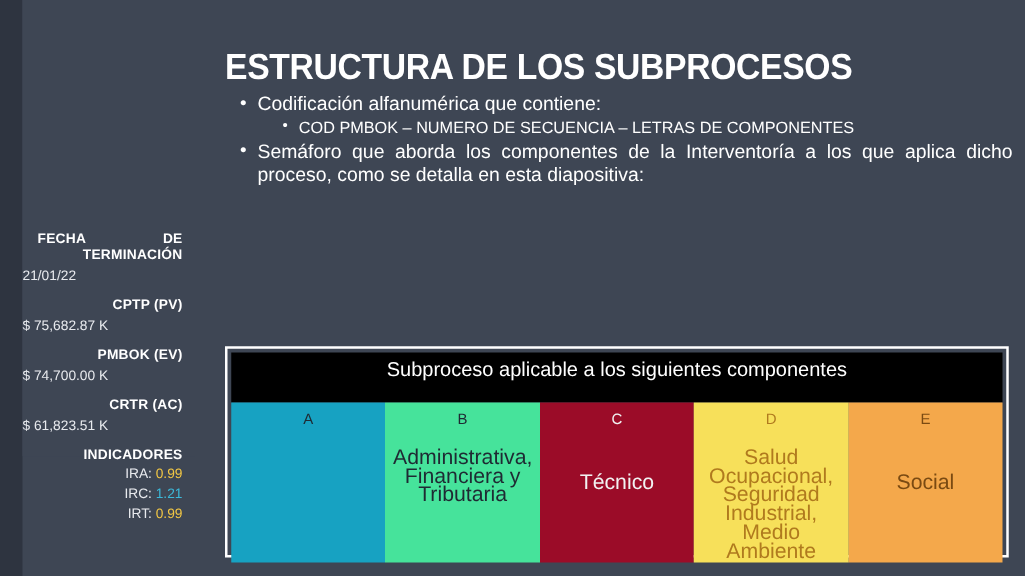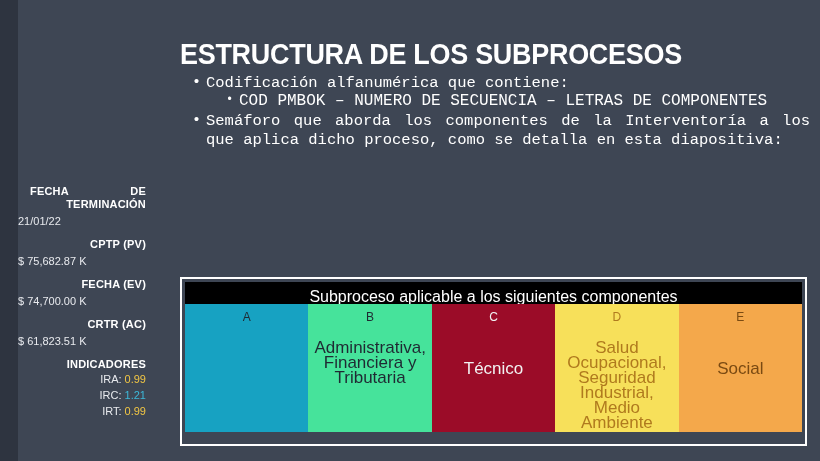--- a/index.html
+++ b/index.html
@@ -103,38 +103,37 @@
     padding: 0 10px 0 22px;
   }
   ul.bullets > li {
     position: relative;
     color: #ffffff;
     font-size: 15.5px;
     line-height: 19px;
     padding-left: 14px;
     text-align: justify;
     margin-top: 3px;
-    font-family: Liberation Mono, monospace;
   }
   ul.bullets > li::before {
     content: "\2022";
     position: absolute;
     left: 0;
     top: -1px;
     font-size: 15px;
   }
   ul.subbullets {
     list-style: none;
     margin: 1px 0 0 0;
     padding: 0 0 0 20px;
   }
   ul.subbullets > li {
     position: relative;
     color: #ffffff;
-    font-size: 16px;
+    font-size: 13px;
     line-height: 15px;
     padding-left: 13px;
     text-align: justify;
   }
   ul.subbullets > li::before {
     content: "\2022";
     position: absolute;
     left: 0;
     top: -1px;
     font-size: 12px;
@@ -149,21 +148,21 @@
     box-sizing: border-box;
     background: #3e4654;
     padding: 3px;
   }
   .table-header {
     background: #000000;
     color: #ffffff;
     font-size: 16px;
     text-align: center;
     line-height: 30px;
-    height: 22px;
+    height: 40px;
   }
   .cols {
     display: flex;
     height: 128px;
   }
   .col {
     flex: 1;
     position: relative;
     display: flex;
     flex-direction: column;
@@ -201,21 +200,21 @@
     <div class="kpi-label spread">
       <span>FECHA</span>
       <span>DE</span>
     </div>
     <div class="kpi-label">TERMINACIÓN</div>
     <div class="kpi-value">21/01/22</div>
 
     <div class="kpi-label">CPTP (PV)</div>
     <div class="kpi-value">$ 75,682.87 K</div>
 
-    <div class="kpi-label">FECHA (EV)</div>
+    <div class="kpi-label">PMBOK (EV)</div>
     <div class="kpi-value">$ 74,700.00 K</div>
 
     <div class="kpi-label">CRTR (AC)</div>
     <div class="kpi-value">$ 61,823.51 K</div>
 
     <div class="kpi-label">INDICADORES</div>
     <div id="indicators-list">
         <div class="ind-row"><span>IRA: </span><span class="num" style="color: rgb(242, 199, 68);">0.99</span></div>
         <div class="ind-row"><span>IRC: </span><span class="num" style="color: rgb(60, 184, 217);">1.21</span></div>
         <div class="ind-row"><span>IRT: </span><span class="num" style="color: rgb(242, 199, 68);">0.99</span></div>

